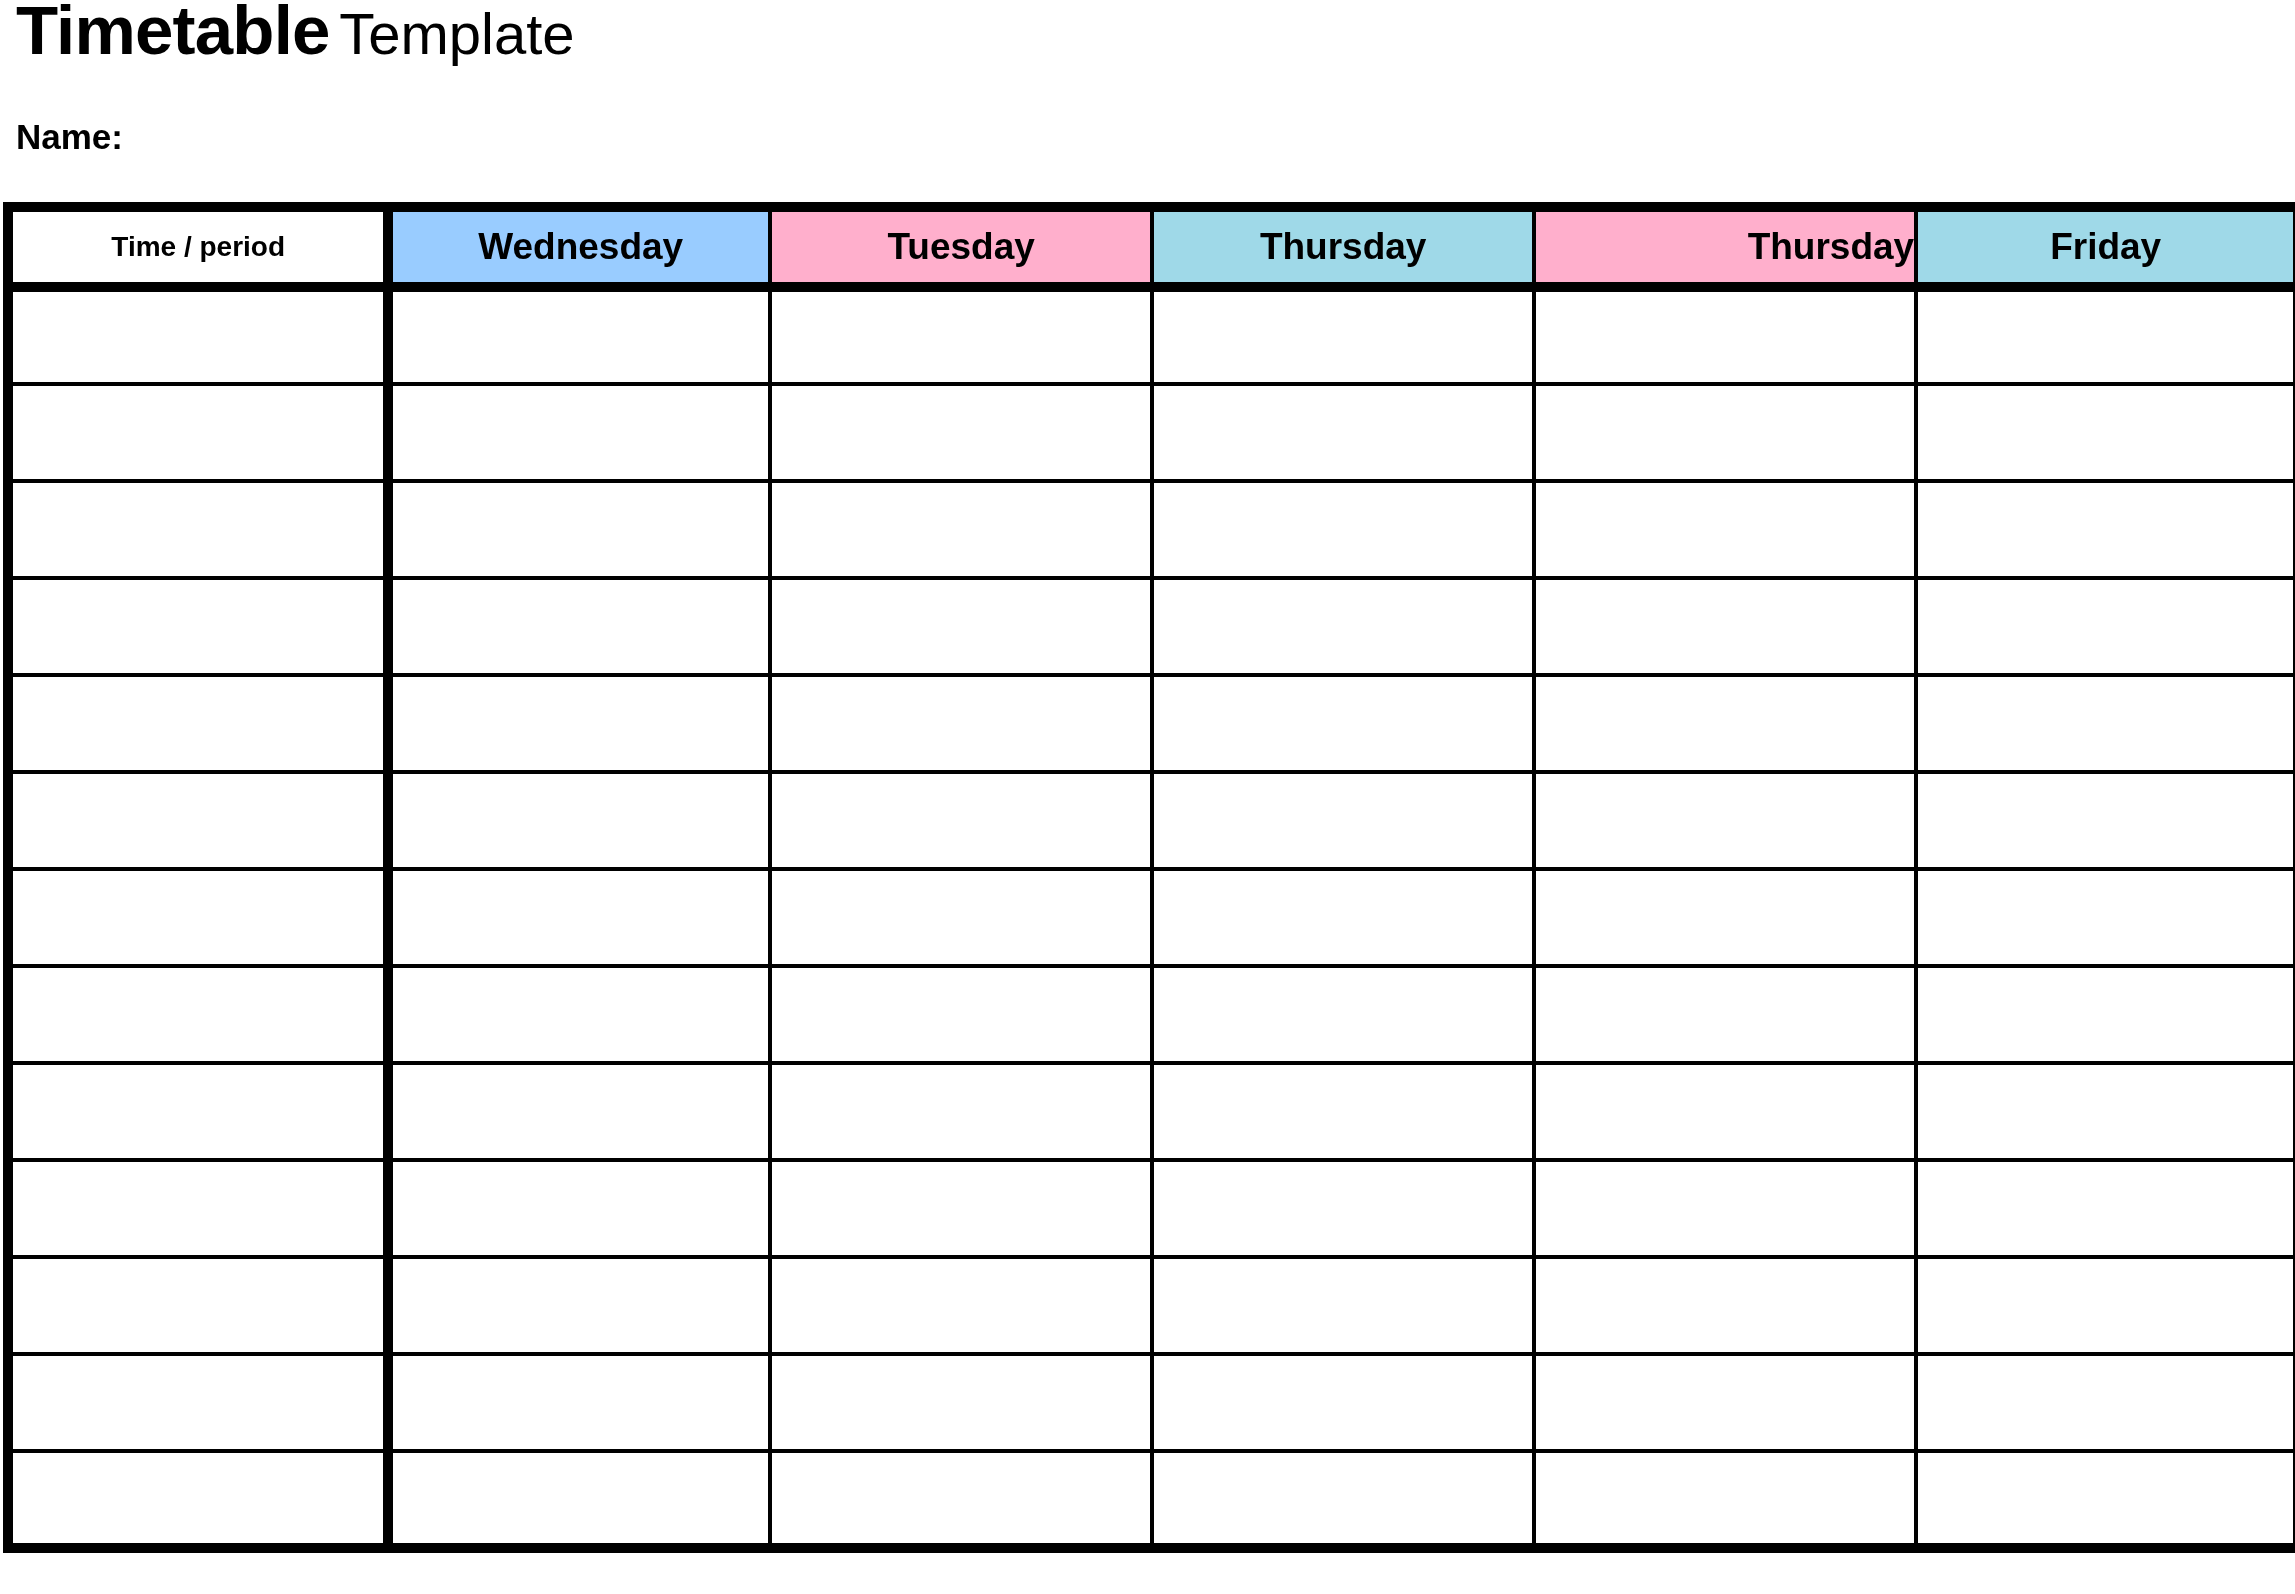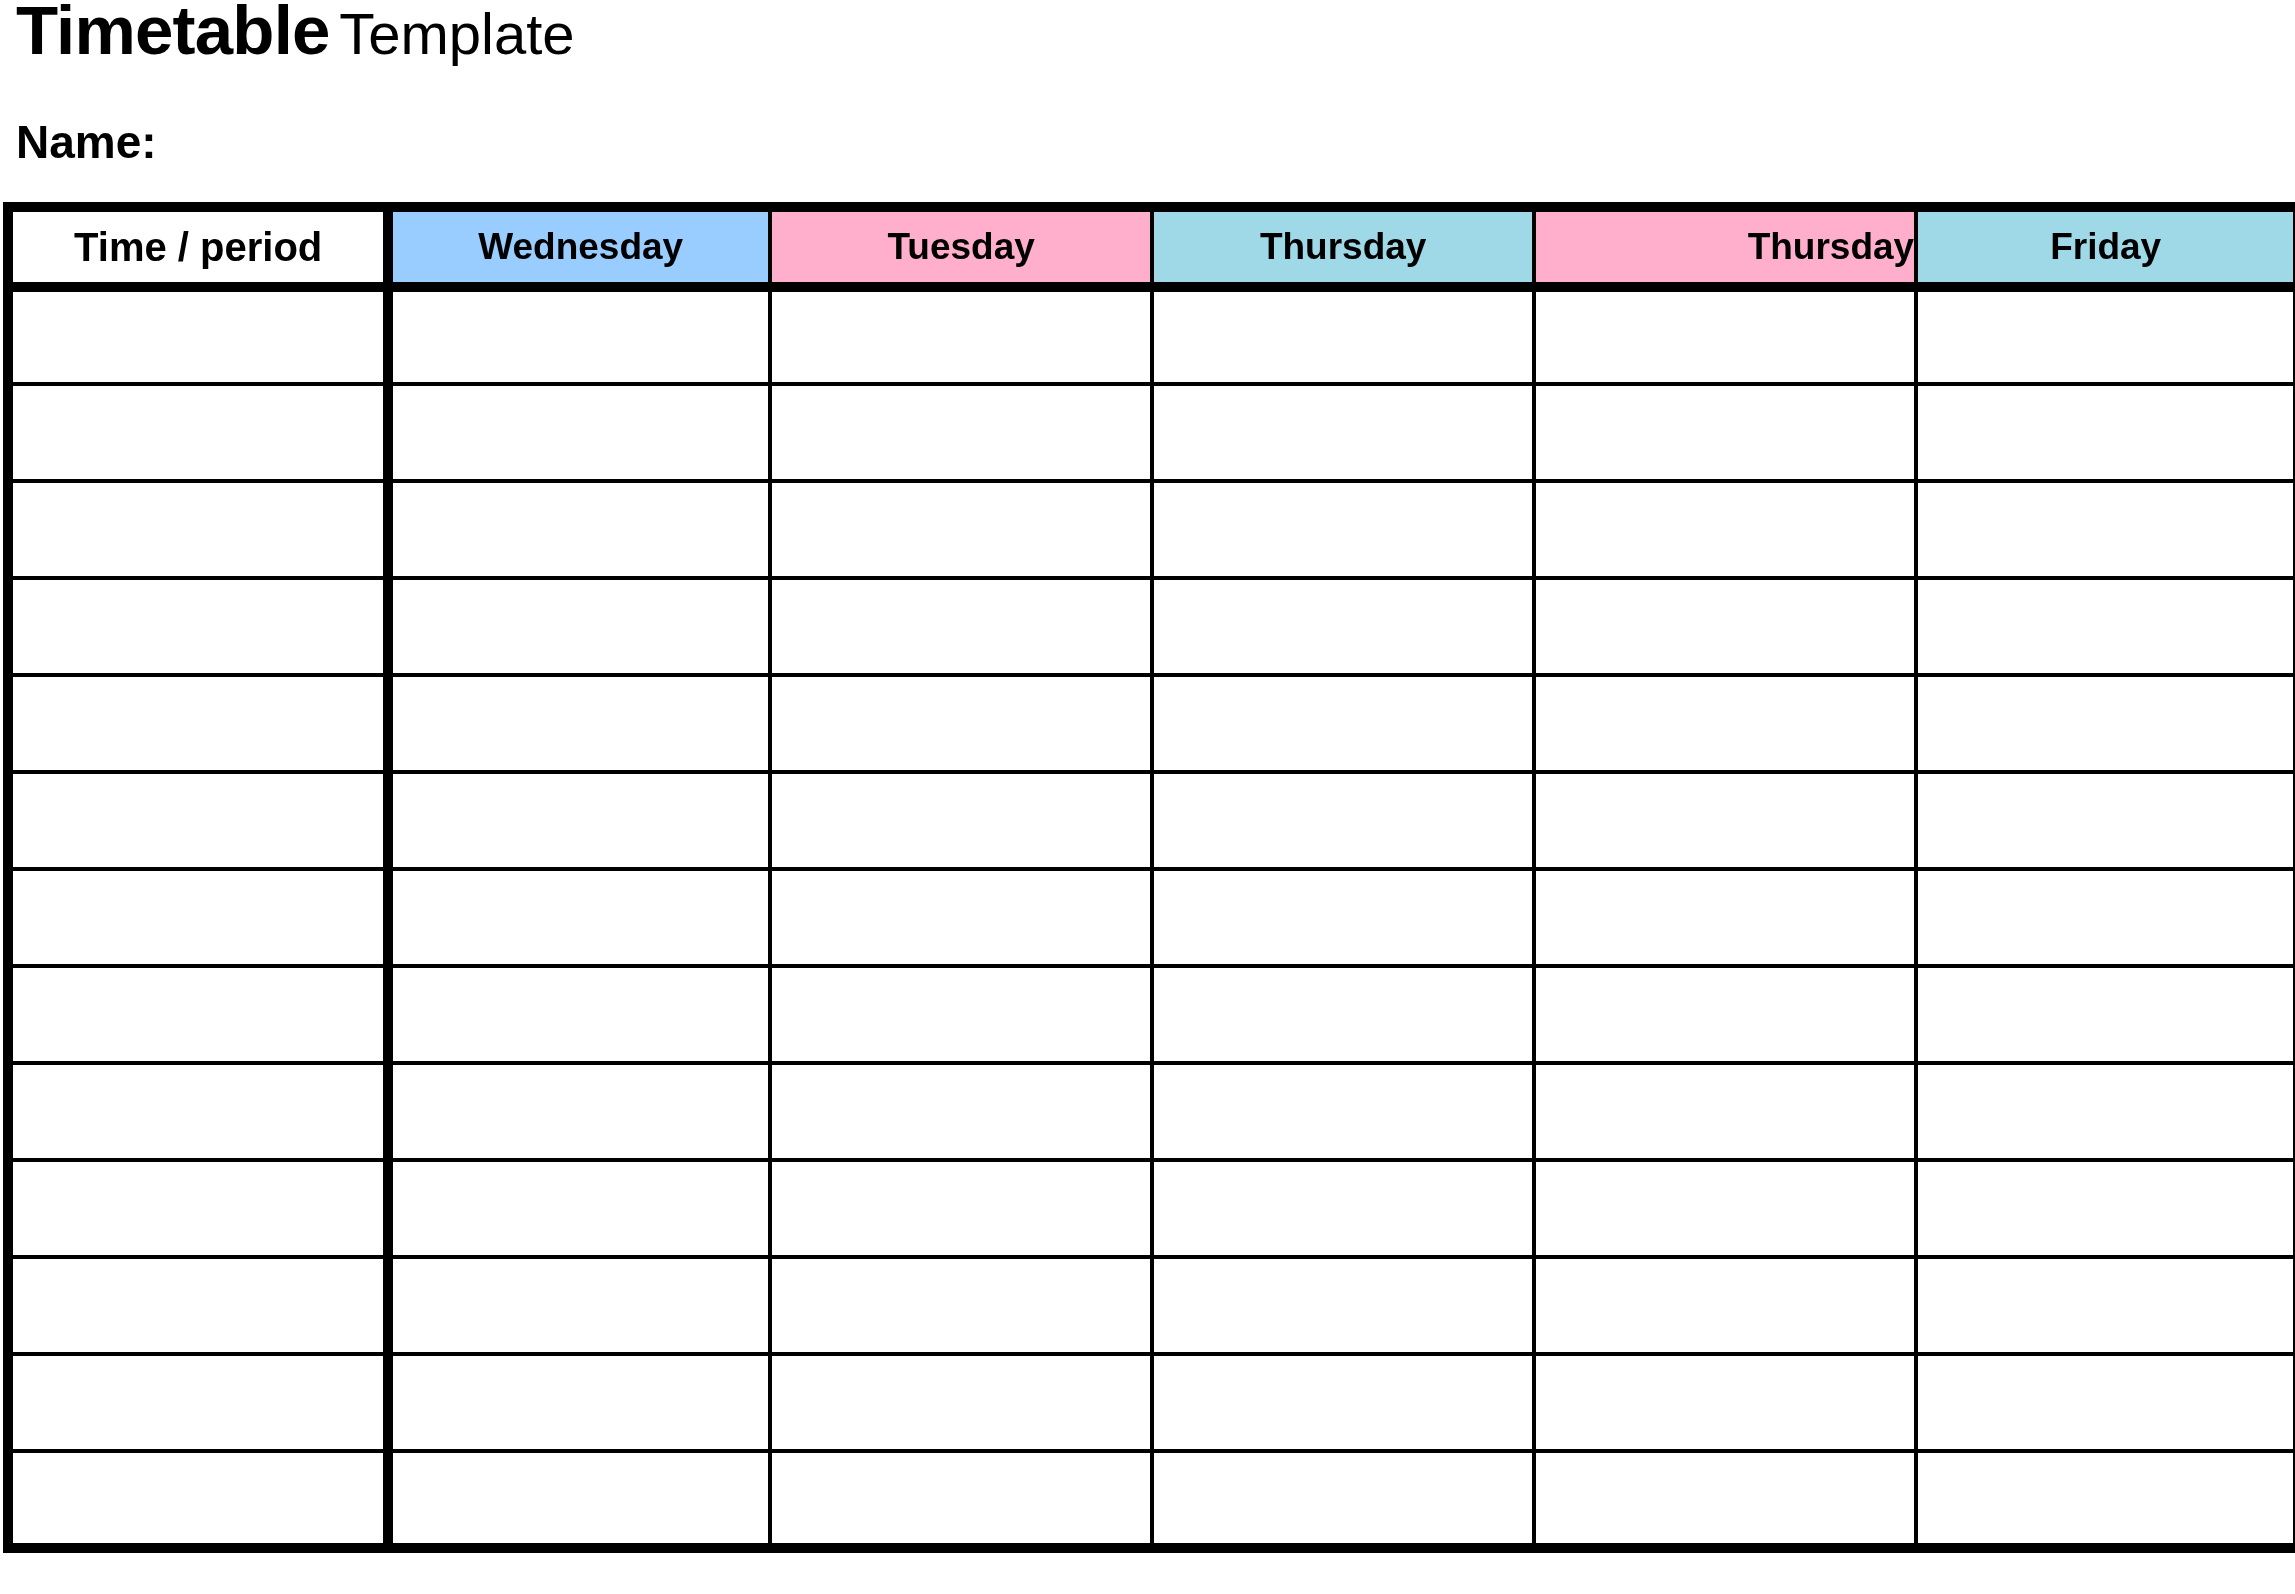--- a/index.html
+++ b/index.html
@@ -43,21 +43,21 @@
     color: #000000;
     line-height: 1.05;
     margin-left: 9.6px;
   }
 
   
   .name-label {
     position: absolute;
     left: 16px;
     top: 119px;
-    font-size: 46px;
+    font-size: 35px;
     font-weight: 700;
     color: #000000;
     line-height: 1;
     text-align: right;
   }
 
   
   .table-wrap {
     position: absolute;
     left: 3.2px;
@@ -88,21 +88,21 @@
     border-top: 10.4px solid #000000;
     border-bottom: 10.4px solid #000000;
     border-left: 4px solid #000000;
     border-right: 4px solid #000000;
     box-sizing: border-box;
   }
   table.timetable thead th.th-time {
     border-left: 10.4px solid #000000;
     border-right: 10.4px solid #000000;
     background: #ffffff;
-    font-size: 40px;
+    font-size: 28px;
   }
   table.timetable thead th.th-last {
     border-right: 10.4px solid #000000;
   }
 
   
   table.timetable tbody td {
     height: 97px;
     padding: 0;
     margin: 0;

